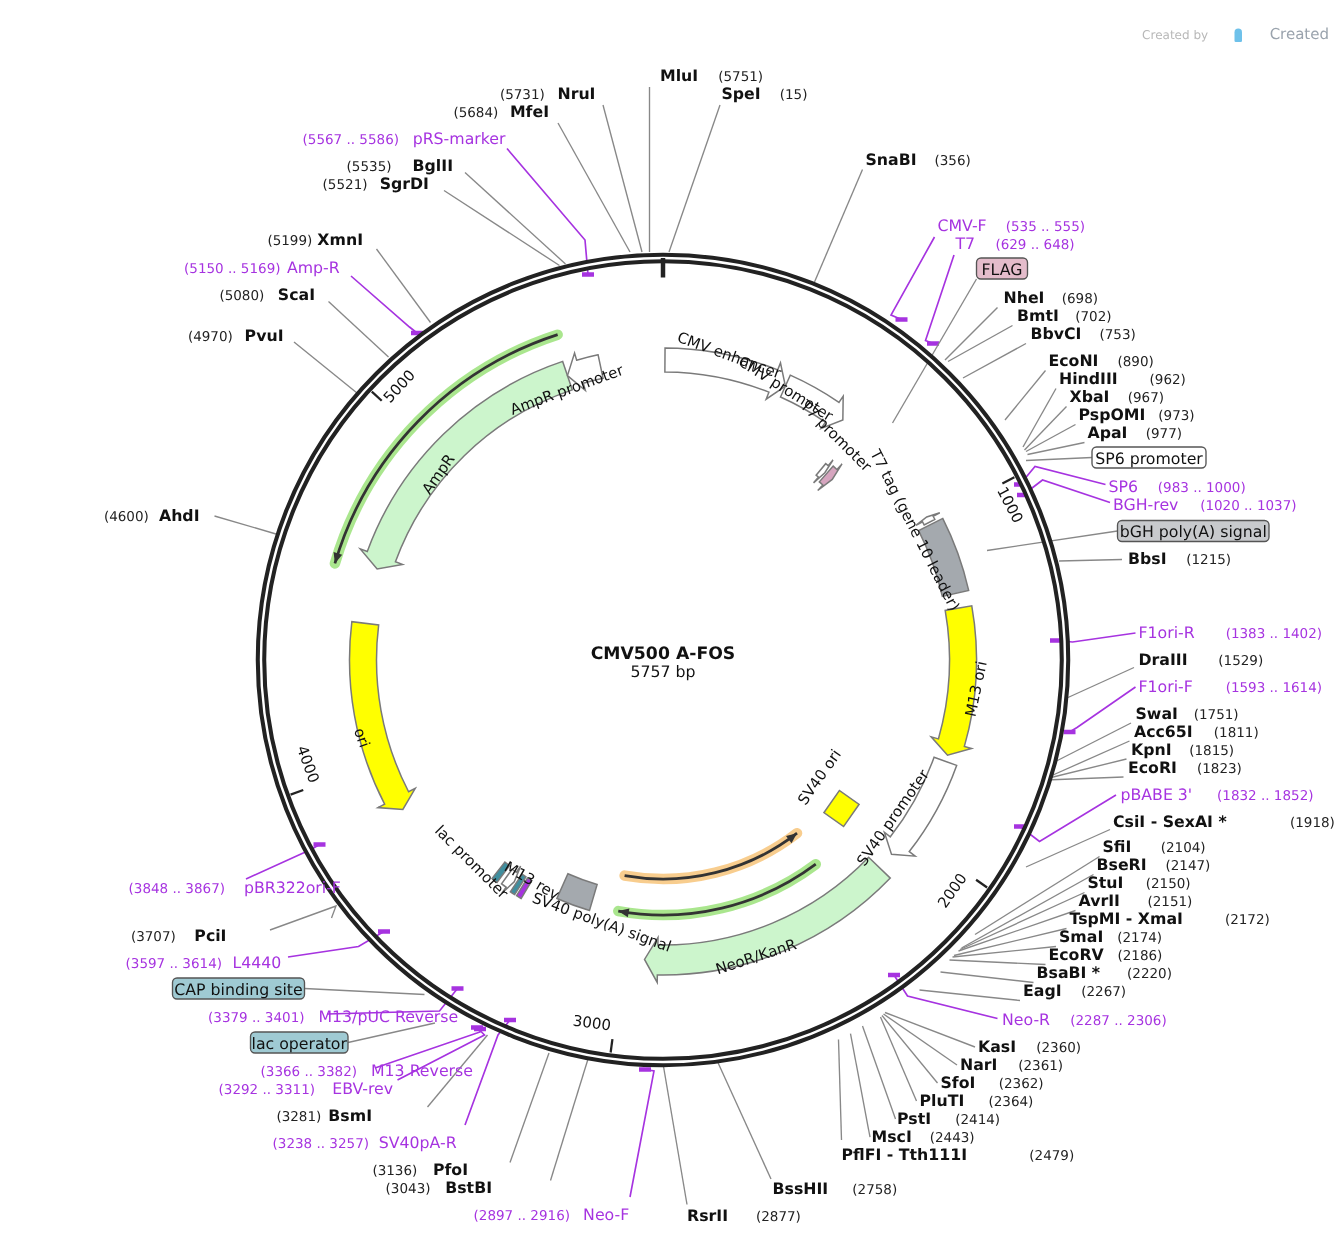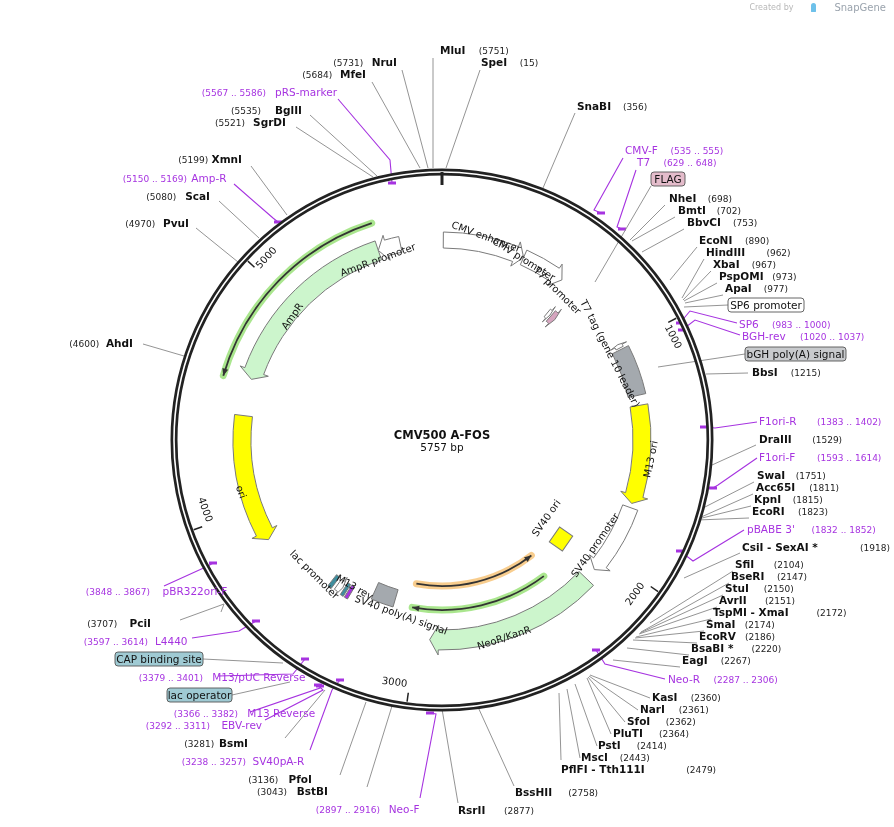--- a/index.html
+++ b/index.html
@@ -1,38 +1,38 @@
 <!DOCTYPE html>
 <html><head>
 <meta charset="utf-8">
 <style>
   html, body { margin: 0; padding: 0; background: #ffffff; }
   body { width: 894px; height: 827px; position: relative; overflow: hidden;
          font-family: "DejaVu Sans", sans-serif; }
   #map { position: absolute; left: 0; top: 0; }
-  .credit { position: absolute; right: 8px; top: 2px; font-size: 8px; color: #b8b8b8;
+  .credit { position: absolute; right: 8px; top: 18px; font-size: 8px; color: #b8b8b8;
             font-family: "DejaVu Sans", sans-serif; display: flex; align-items: center; gap: 18px; justify-content: space-between; }
   .credit .brand { color: #9aa3ad; font-size: 10px; }
   .credit .drop { display:inline-block; width:5px; height:9px; background:#6ec1ea; border-radius: 3px 3px 1px 1px; }
   svg text { font-family: "DejaVu Sans", sans-serif; }
   .enz { font-weight: bold; font-size: 10.5px; fill: #111; }
   .pos { font-size: 9px; fill: #222; }
   .primer { font-size: 10.5px; fill: #a633e0; }
   .primerpos { font-size: 9px; fill: #a633e0; }
   .featlbl { font-size: 10px; fill: #111; }
   .boxlbl { font-size: 10.5px; fill: #111; }
   .tick { font-size: 10px; fill: #111; }
 </style>
 </head>
 <body>
 
 <div class="credit">
   <span>Created by</span>
   <span class="drop"></span>
-  <span class="brand">SnapGene</span>
+  <span class="brand">Created</span>
 </div>
 
 <svg id="map" width="894" height="827" viewBox="0 0 894 827">
   <g id="leaders">
       <polyline points="433,58 433,168" fill="none" stroke="#888888" stroke-width="0.9"></polyline>
       <polyline points="480,70 446,168" fill="none" stroke="#888888" stroke-width="0.9"></polyline>
       <polyline points="402,70 428,168" fill="none" stroke="#888888" stroke-width="0.9"></polyline>
       <polyline points="372,82 420,168" fill="none" stroke="#888888" stroke-width="0.9"></polyline>
       <polyline points="310,115 377,176" fill="none" stroke="#888888" stroke-width="0.9"></polyline>
       <polyline points="296,127 373,177" fill="none" stroke="#888888" stroke-width="0.9"></polyline>

